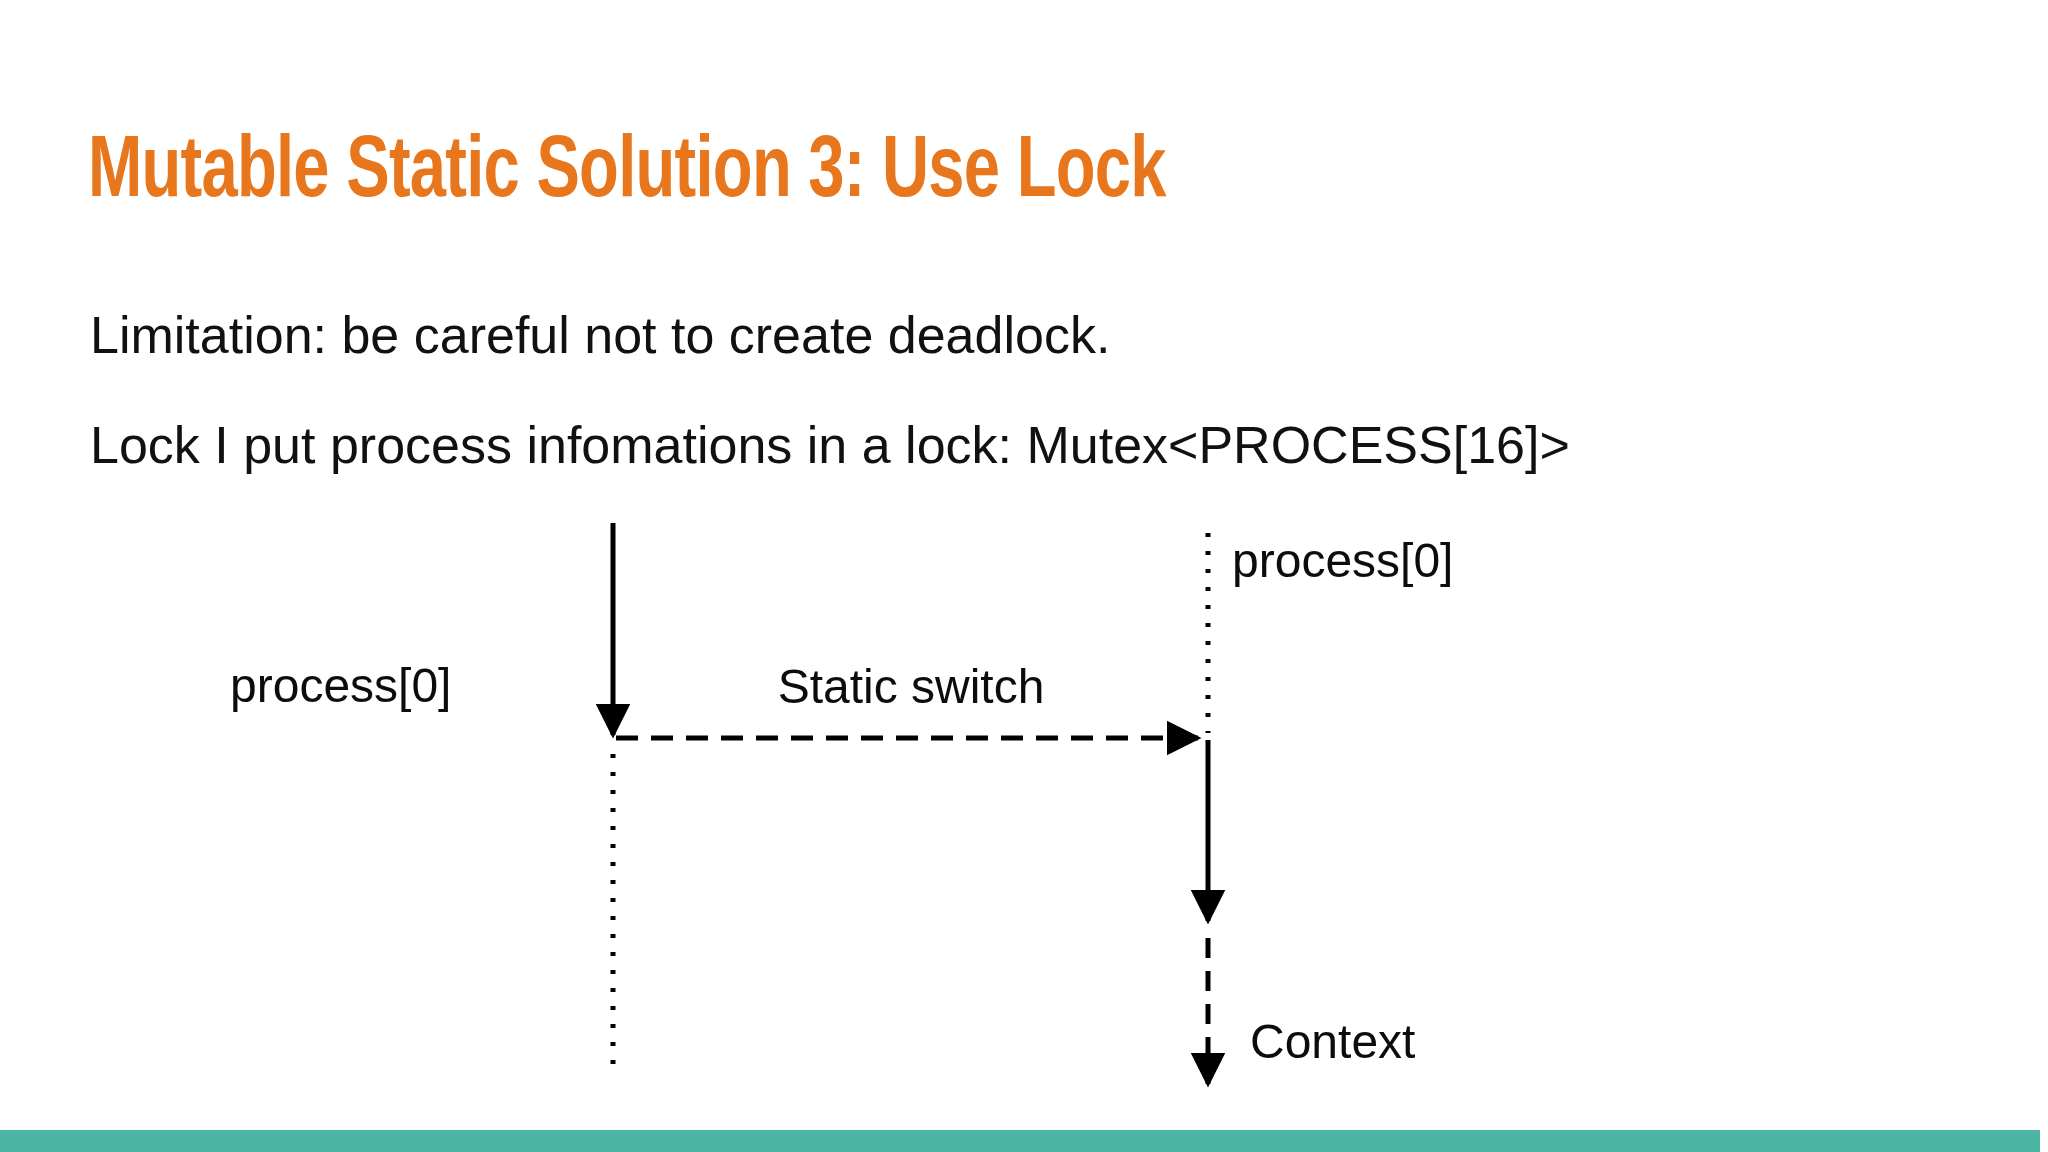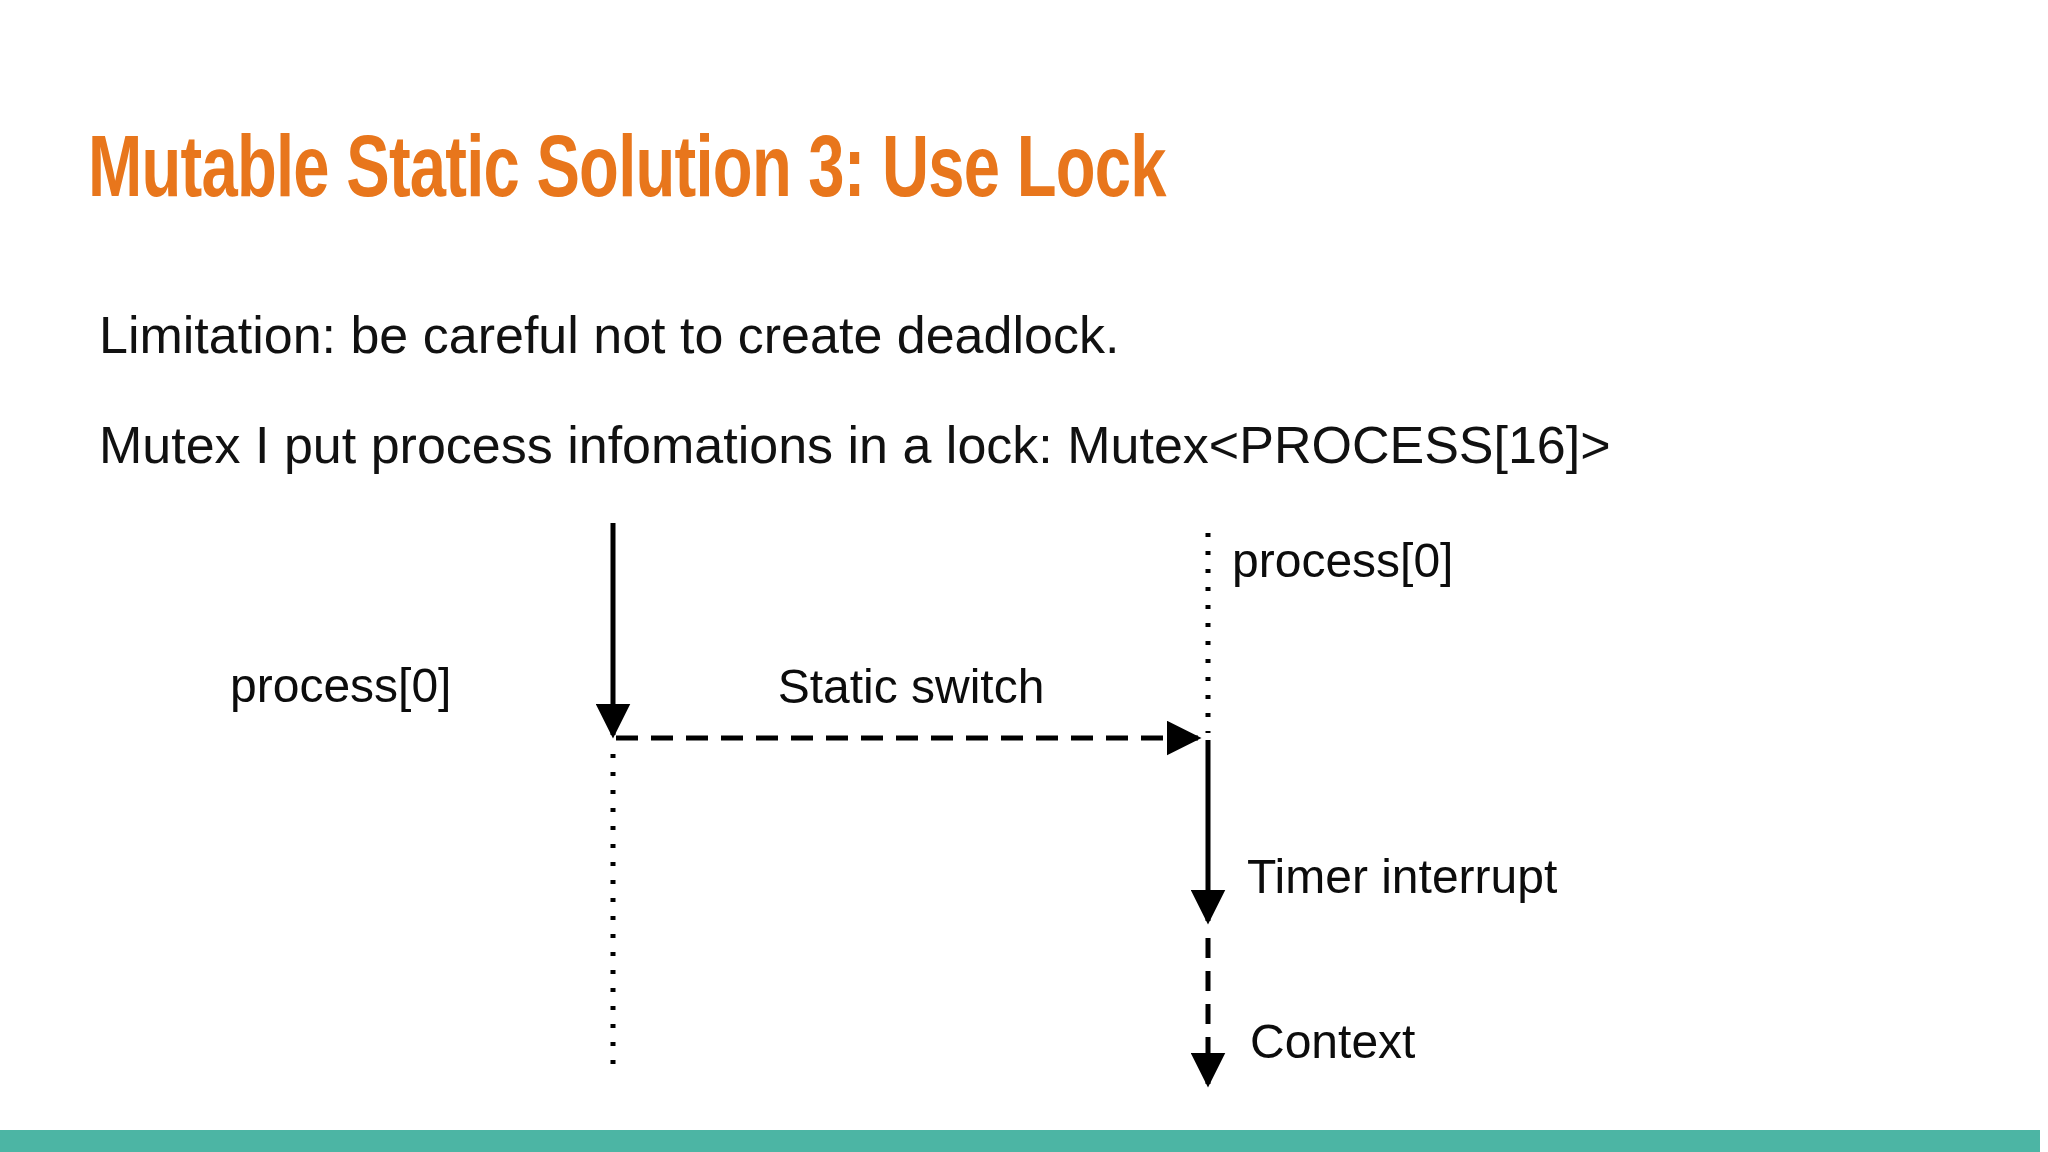--- a/index.html
+++ b/index.html
@@ -32,21 +32,20 @@
     transform-origin: 0 50%;
     letter-spacing: -1px;
   }
   .body-line {
     position: absolute;
     left: 90px;
     font-size: 52px;
     line-height: 1.25;
     white-space: nowrap;
     color: #111111;
-    margin-left: 9px;
   }
   .body-line b { font-weight: 400; }
   #p1 { top: 303px; }
   #p2 { top: 413px; }
 
   .dlabel {
     position: absolute;
     font-size: 48px;
     line-height: 1.15;
     white-space: nowrap;
@@ -79,21 +78,21 @@
 <body>
 
 <div class="slide">
 
   <div class="title">
     <span class="title-inner">Mutable Static Solution 3: Use Lock</span>
   </div>
 
   <div class="body-line" id="p1">Limitation: be careful not to create deadlock.</div>
 
-  <div class="body-line" id="p2"><span>Mutex I put process infomations in a lock: </span><b>Mutex&lt;PROCESS[16]&gt;</b></div>
+  <div class="body-line" id="p2"><span>Lock I put process infomations in a lock: </span><b>Mutex&lt;PROCESS[16]&gt;</b></div>
 
   <svg class="diagram-svg" viewBox="0 0 2048 1152" xmlns="http://www.w3.org/2000/svg">
     <defs>
       <marker id="arr" viewBox="0 0 10 10" refX="9" refY="5" markerWidth="7" markerHeight="7" orient="auto-start-reverse">
         <path d="M0,0 L10,5 L0,10 z" fill="#000000"></path>
       </marker>
     </defs>
 
     <path d="M613 523 L613 735" stroke="#000" stroke-width="5" fill="none" marker-end="url(#arr)"></path>
     <path d="M613 754 L613 1067" stroke="#000" stroke-width="5" fill="none" stroke-dasharray="4 14"></path>
@@ -107,17 +106,16 @@
     <path d="M1208 938 L1208 1084" stroke="#000" stroke-width="5" fill="none" stroke-dasharray="20 13" marker-end="url(#arr)"></path>
   </svg>
 
   <div class="dlabel" id="lbl-process-top">process[0]</div>
 
   <div class="dlabel" id="lbl-lock-note">
     <div>process[0]</div>
   </div>
 
   <div class="dlabel" id="lbl-context">Static switch</div>
-  <div class="dlabel" id="lbl-timer">Timer interrupt</div>
   <div class="dlabel" id="lbl-deadlock">Context</div>
 
   <div class="footer-bar"></div>
 </div>
 
 </body></html>

